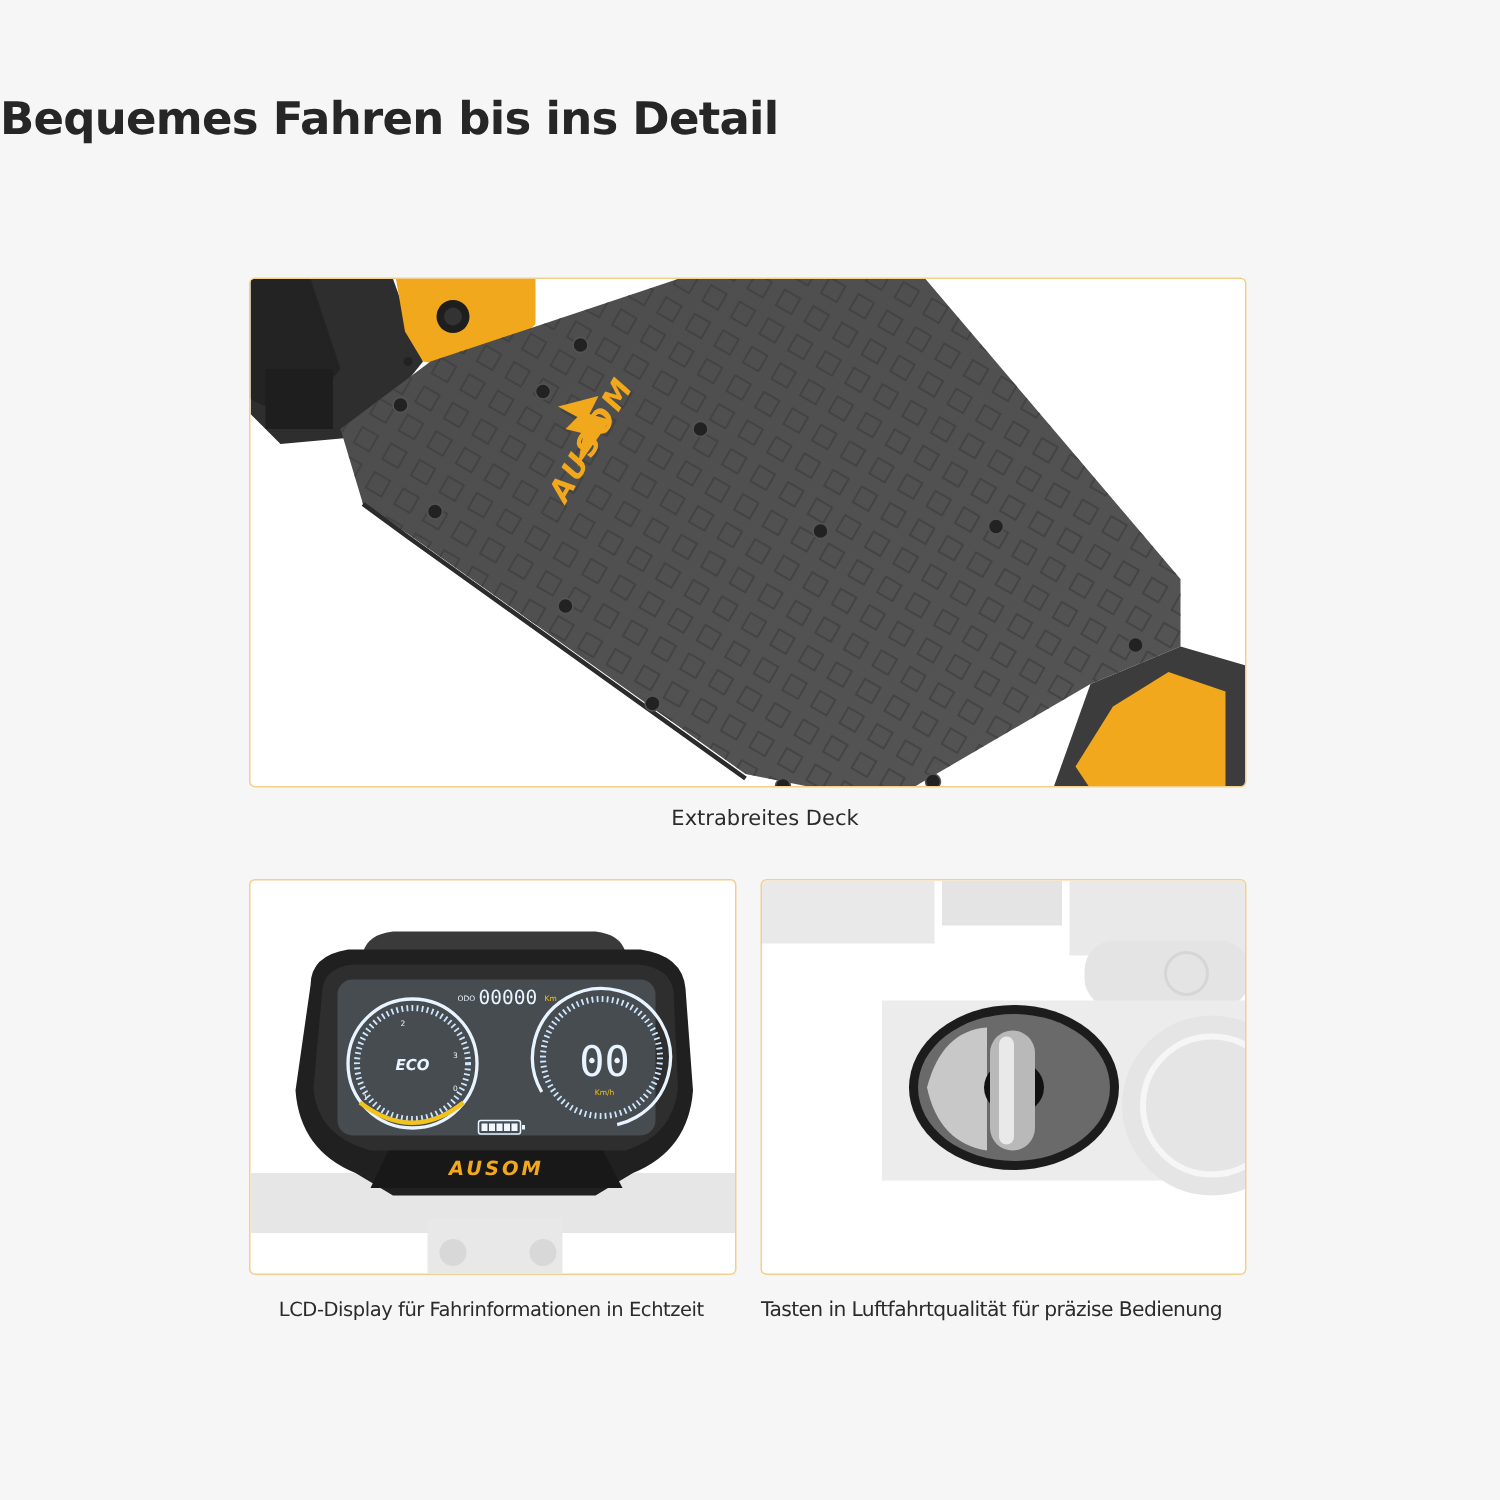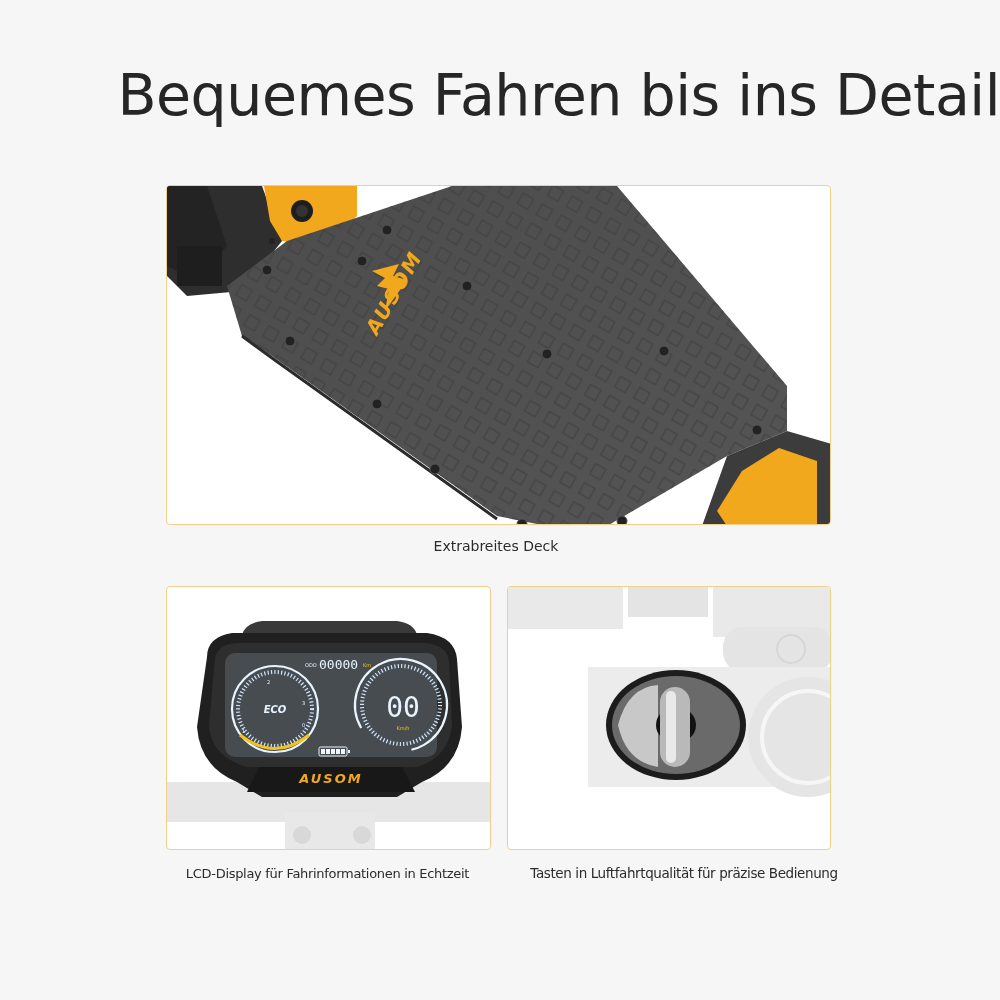--- a/index.html
+++ b/index.html
@@ -1,25 +1,25 @@
 <!DOCTYPE html>
 <html><head>
 <meta charset="utf-8">
 <style>
   html,body{margin:0;padding:0;}
   body{width:1000px;height:1000px;background:#f6f6f6;position:relative;overflow:hidden;font-family:"DejaVu Sans","Liberation Sans",sans-serif;color:#2a2a2a;}
-  .title{position:absolute;top:62px;left:0;width:1000px;text-align:right;font-size:57px;font-weight:normal;letter-spacing:-0.5px;color:#262626;}
+  .title{position:absolute;top:62px;left:0;width:1000px;text-align:left;font-size:30px;font-weight:bold;letter-spacing:-0.5px;color:#262626;}
   .panel{position:absolute;background:#ffffff;border:1.5px solid #f3cf8e;border-radius:4px;overflow:hidden;box-sizing:border-box;}
   #p-deck{left:166px;top:185px;width:665px;height:340px;}
   #p-lcd{left:166px;top:586px;width:325px;height:264px;}
   #p-btn{left:507px;top:586px;width:324px;height:264px;}
   .cap{position:absolute;font-size:14px;color:#2b2b2b;text-align:center;line-height:19px;}
-  #cap-deck{left:366px;top:537px;width:260px;}
+  #cap-deck{left:380px;top:537px;width:260px;}
   #cap-lcd{left:150px;top:864px;width:355px;font-size:13px;letter-spacing:-0.3px;}
-  #cap-btn{left:515px;top:864px;width:338px;font-size:13.5px;letter-spacing:-0.4px;}
+  #cap-btn{left:492px;top:864px;width:338px;font-size:13.5px;letter-spacing:-0.4px;}
   svg{display:block;}
   .ausom{font-family:"DejaVu Sans",sans-serif;font-weight:bold;font-style:italic;fill:#f2a81d;letter-spacing:2px;}
 </style>
 </head>
 <body>
 
 <div class="title">Bequemes Fahren bis ins Detail</div>
 
 <div class="panel" id="p-deck">
   <svg width="665" height="340" viewBox="0 0 665 340">

